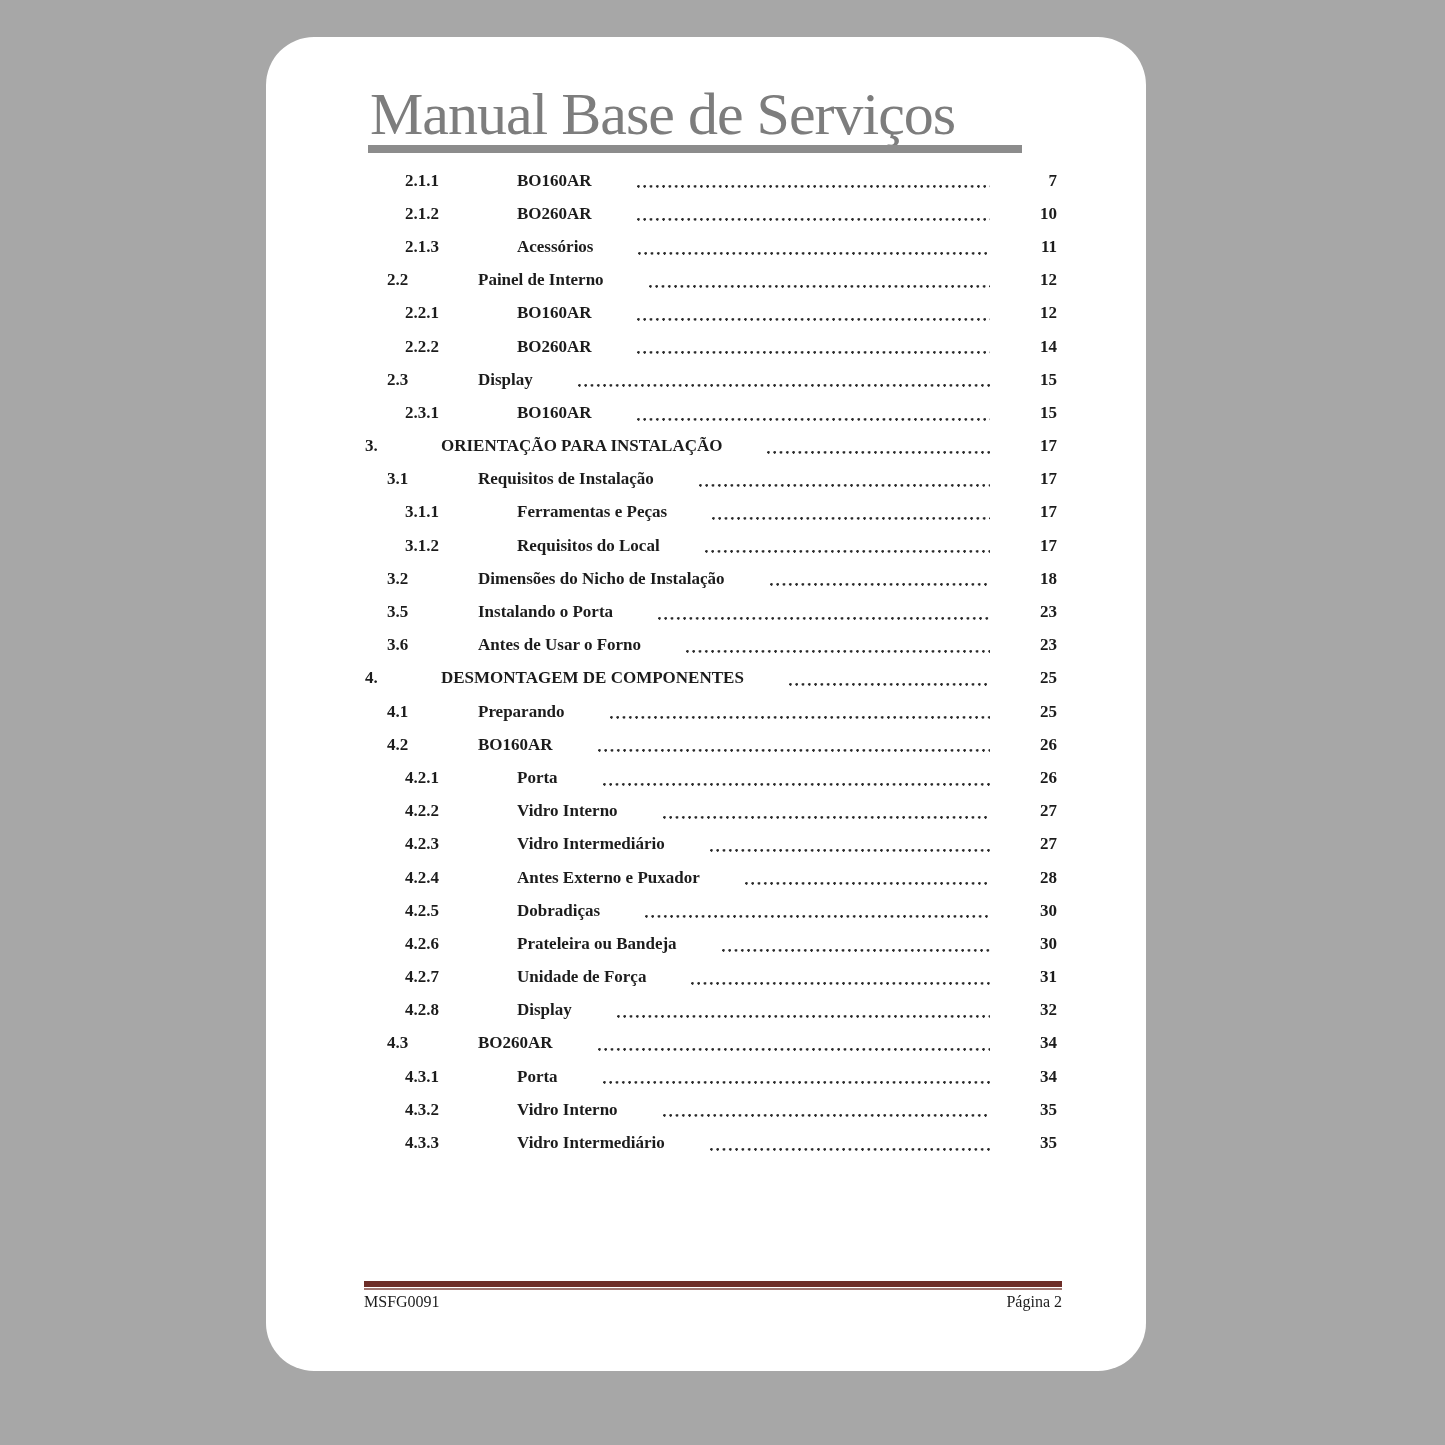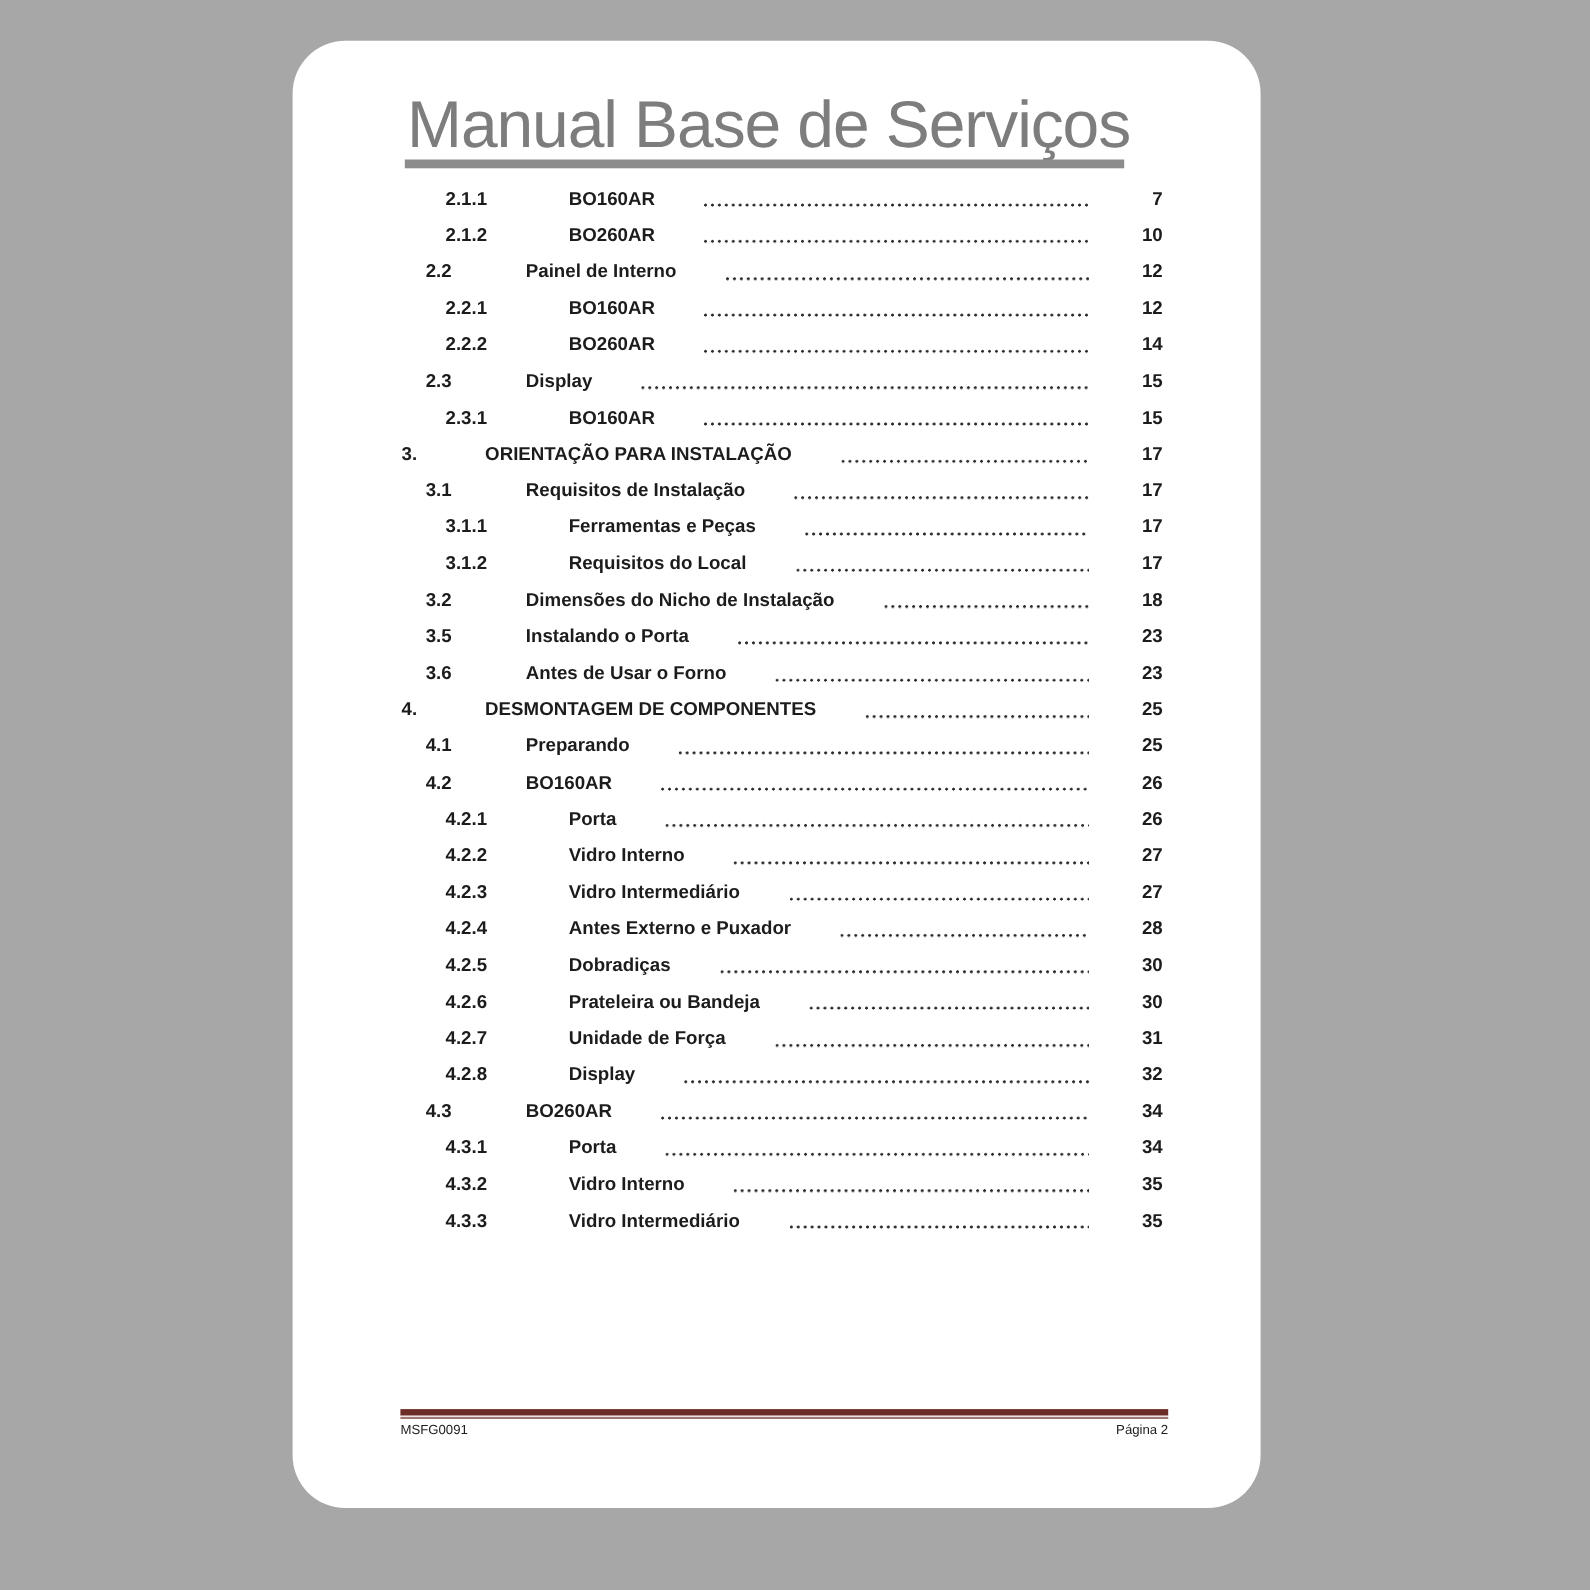--- a/index.html
+++ b/index.html
@@ -4,21 +4,21 @@
 <style>
   html, body { margin: 0; padding: 0; }
   body {
     width: 1445px; height: 1445px;
     background: var(--bg, #a7a7a7);
     font-family: "Liberation Sans", sans-serif;
     overflow: hidden;
   }
   .stage {
     position: relative;
-    width: 1310px; height: 1445px;
+    width: 1310px; height: 1445px; font-family: Liberation Serif, serif;
   }
   .paper {
     position: absolute;
     left: 266px; top: 37px;
     width: 880px; height: 1334px;
     background: var(--paper, #ffffff);
     border-radius: 48px;
   }
   .doc-title {
     position: absolute;
@@ -81,21 +81,21 @@
   }
   .footer-rule .dark { height: 6px; background: var(--rule-dark, #6d2d27); }
   .footer-rule .gap  { height: 1px; background: var(--paper, #ffffff); }
   .footer-rule .light{ height: 2px; background: var(--rule-light, #a07772); }
   .footer-row {
     position: absolute;
     left: 98px; top: 1256px;
     width: 698px;
     display: flex;
     justify-content: space-between;
-    font-size: 12px;
+    font-size: 16px;
     color: var(--text, #1c1c1c);
   }
 </style>
 </head>
 <body>
 
 <div class="stage">
   <div class="paper">
 
     <div class="doc-title">Manual Base de Serviços</div>
@@ -107,20 +107,26 @@
     <span class="num">2.1.1</span>
     <span class="ttl">BO160AR</span>
     <span class="leader"></span>
     <span class="pg">7</span>
   </div>
         <div class="toc-row lvl-3">
     <span class="num">2.1.2</span>
     <span class="ttl">BO260AR</span>
     <span class="leader"></span>
     <span class="pg">10</span>
+  </div>
+        <div class="toc-row lvl-3">
+    <span class="num">2.1.3</span>
+    <span class="ttl">Acessórios</span>
+    <span class="leader"></span>
+    <span class="pg">11</span>
   </div>
         <div class="toc-row lvl-2">
     <span class="num">2.2</span>
     <span class="ttl">Painel de Interno</span>
     <span class="leader"></span>
     <span class="pg">12</span>
   </div>
         <div class="toc-row lvl-3">
     <span class="num">2.2.1</span>
     <span class="ttl">BO160AR</span>

